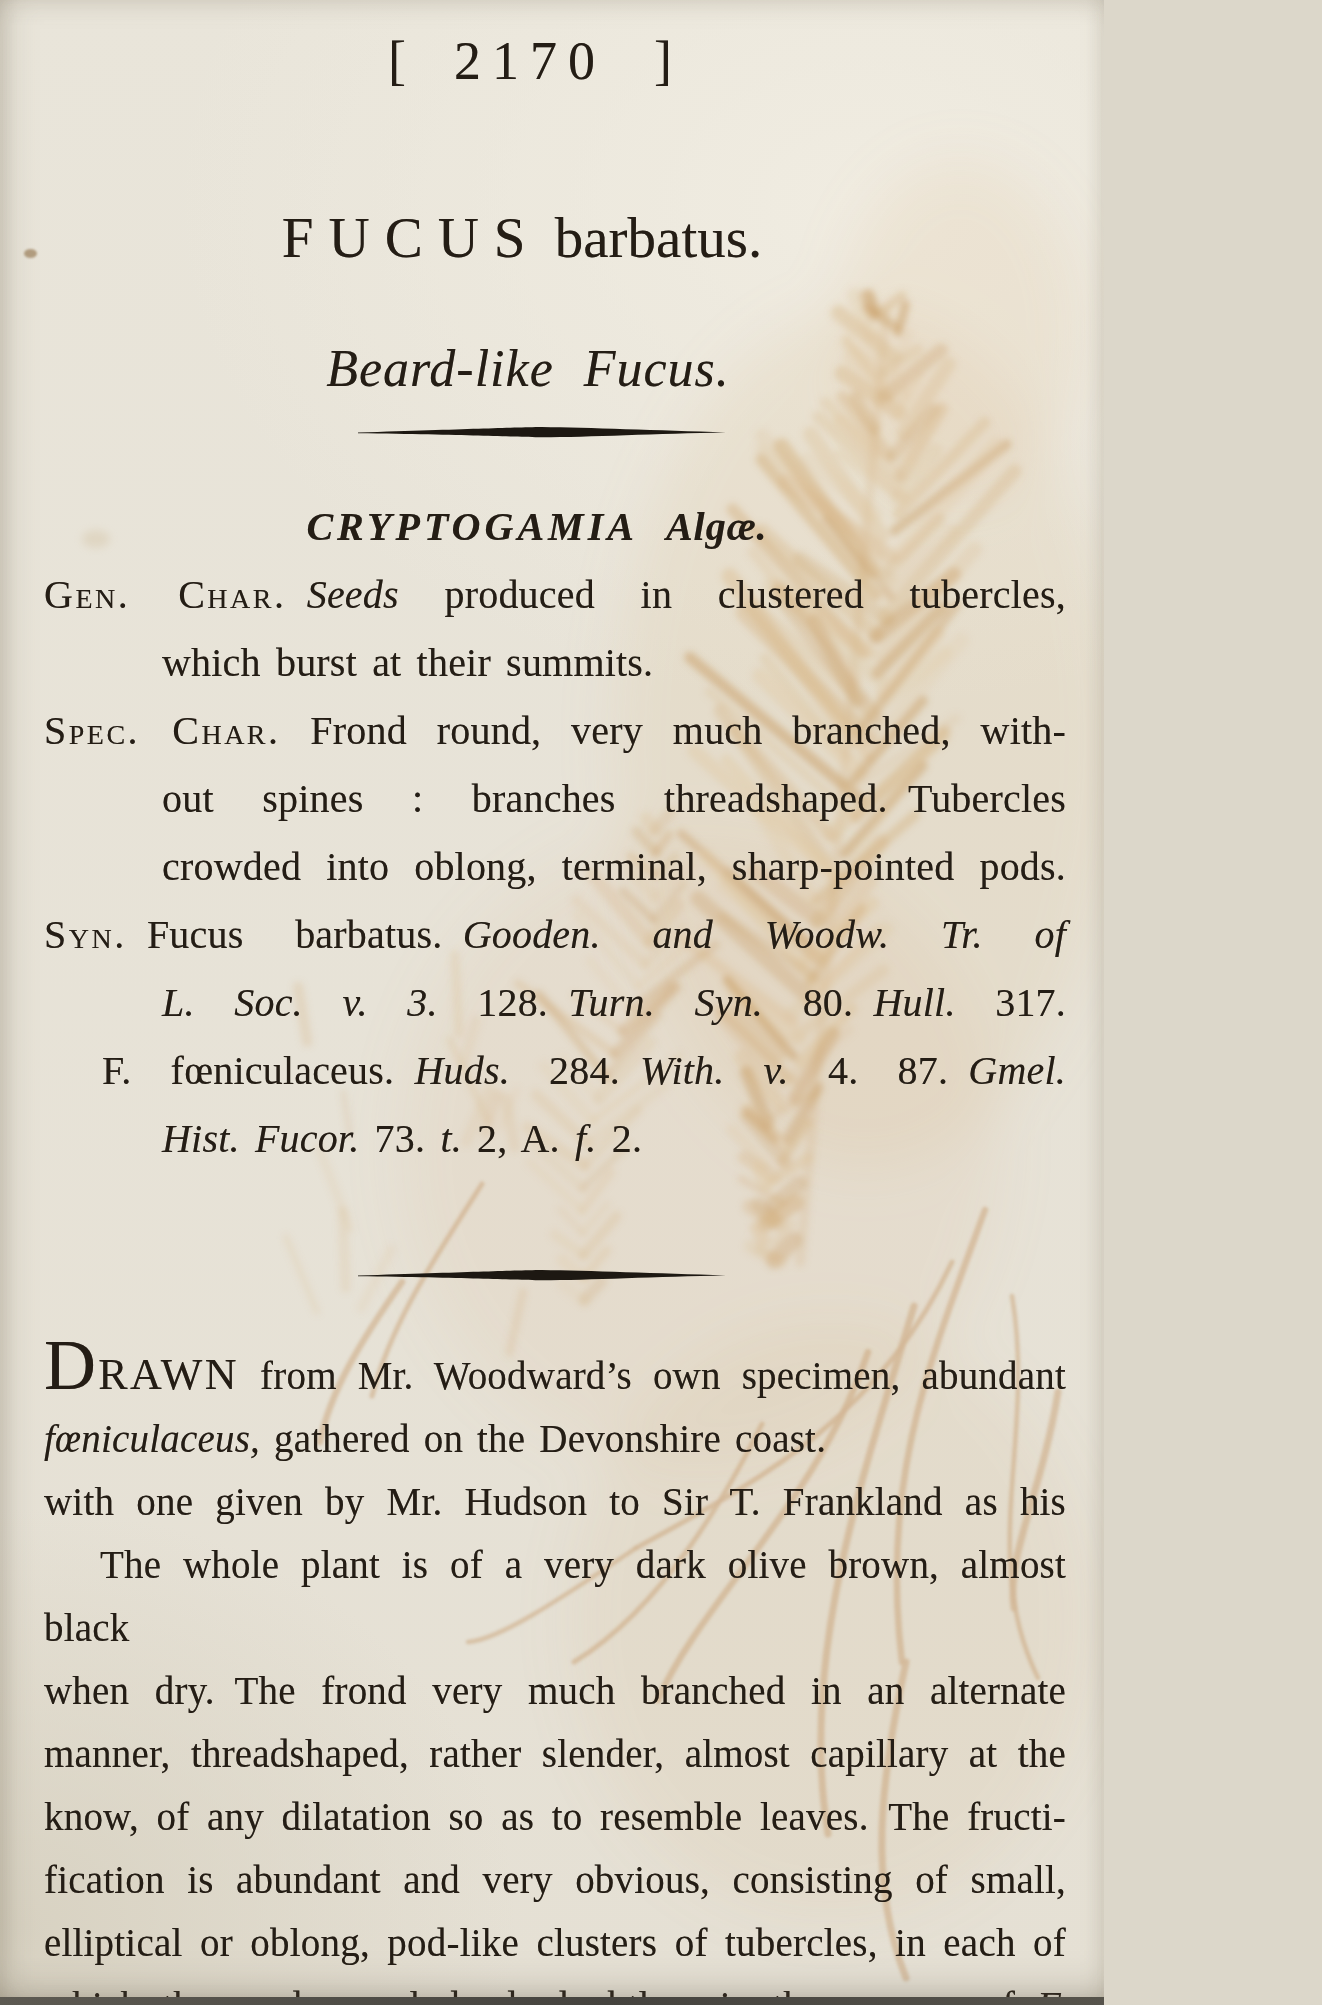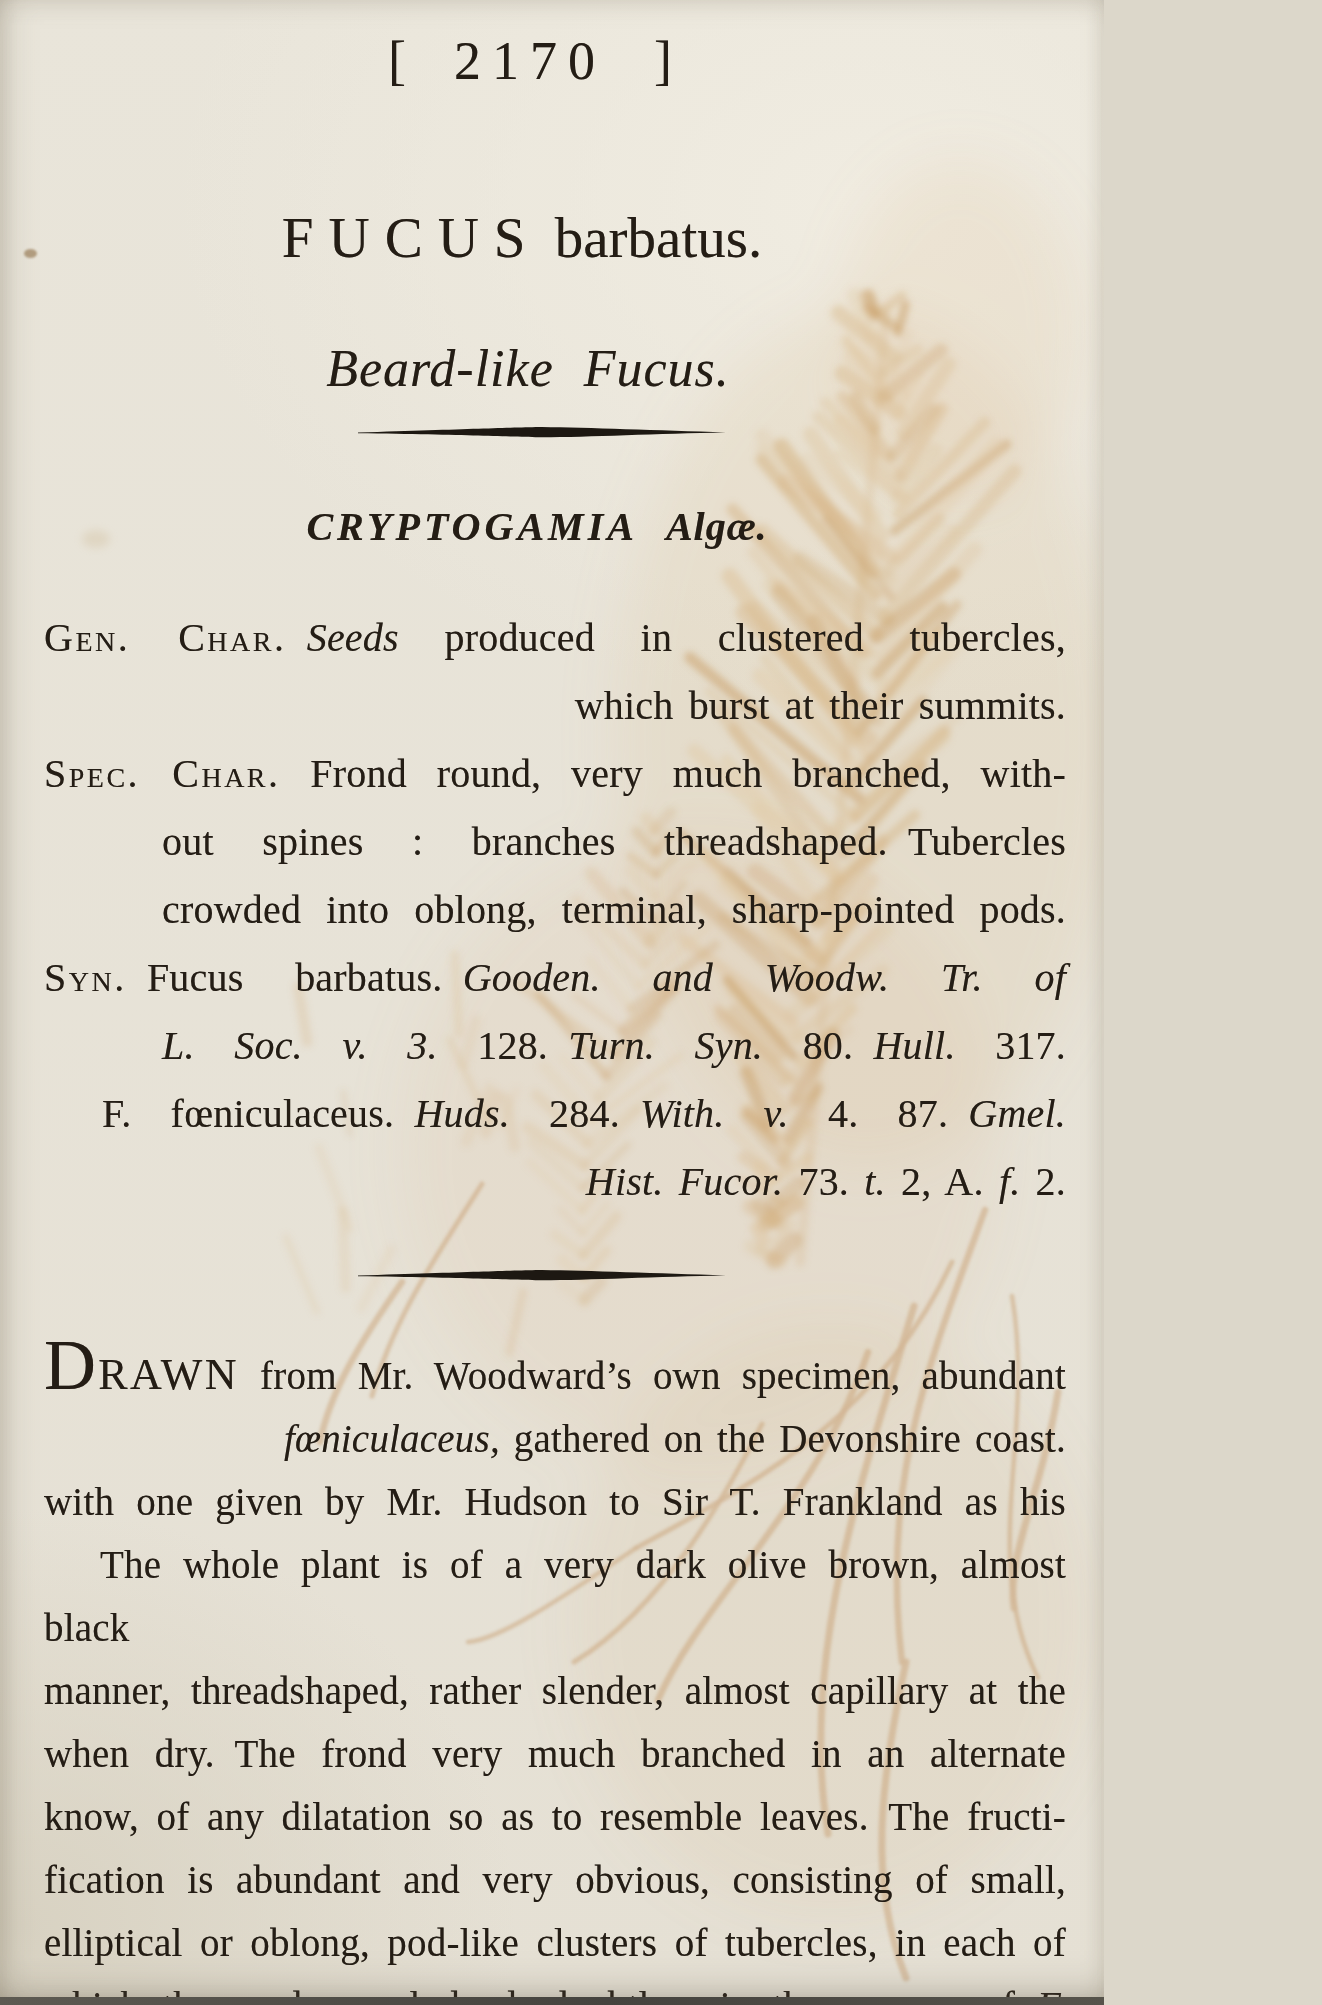--- a/index.html
+++ b/index.html
@@ -36,25 +36,25 @@
   .rule1{top:425px;}
   .rule2{top:1268px;}
   .rule svg{display:block;width:100%;height:100%;}
 
   .classification{position:absolute;top:497px;left:0;width:100%;margin:0;text-align:center;
     font-size:40px;font-weight:bold;font-style:italic;line-height:60px;z-index:2;
     transform:translateX(-15px);}
   .cls{letter-spacing:4px;}
   .ord{margin-left:28px;letter-spacing:1px;}
 
-  .char-block{position:absolute;top:604px;left:44px;right:38px;z-index:2;
+  .char-block{position:absolute;top:561px;left:44px;right:38px;z-index:2;
     font-size:40px;line-height:68px;word-spacing:5px;letter-spacing:.2px;}
   .body-block{position:absolute;top:1343px;left:44px;right:38px;z-index:2;
     font-size:39px;line-height:63px;word-spacing:4px;letter-spacing:.2px;}
-  .tline{margin:0;text-align:right;}
+  .tline{margin:0;text-align:left;}
   .just{text-align:justify;text-align-last:justify;}
   .ind1{padding-left:118px;}
   .ind2{padding-left:58px;}
   .pind{text-indent:56px;}
 
   .seg-i{font-style:italic;}
   .seg-sc{font-variant:small-caps;letter-spacing:2.5px;}
   .seg-dc{font-size:72px;line-height:0;margin-right:2px;}
   .seg-up{font-size:44px;letter-spacing:2.5px;}
 
@@ -322,22 +322,22 @@
     <svg viewBox="0 0 372 15" xmlns="http://www.w3.org/2000/svg">
       <path d="M2,7.6 C112,4.3 152,2.6 186,2.1 C232,2.7 302,5.5 370,7.4 C302,8.6 232,11.9 186,12.3 C152,11.8 112,9.8 2,8.3 Z" fill="#1d1812"></path>
     </svg>
   </div>
 
   <section class="body-block">
     <p class="tline just"><span class="seg-dc">D</span><span class="seg-up">RAWN</span><span> from Mr. Woodward’s own specimen, abundant</span></p>
     <p class="tline"><span class="seg-i">fœniculaceus,</span><span> gathered on the Devonshire coast.</span></p>
     <p class="tline just"><span>with one given by Mr. Hudson to Sir T. Frankland as his</span></p>
     <p class="tline pind just"><span>The whole plant is of a very dark olive brown, almost black</span></p>
+    <p class="tline just"><span>when dry. The frond very much branched in an alternate</span></p>
     <p class="tline just"><span>manner, threadshaped, rather slender, almost capillary at the</span></p>
-    <p class="tline just"><span>when dry. The frond very much branched in an alternate</span></p>
     <p class="tline just"><span>know, of any dilatation so as to resemble leaves. The fructi-</span></p>
     <p class="tline just"><span>fication is abundant and very obvious, consisting of small,</span></p>
     <p class="tline just"><span>elliptical or oblong, pod-like clusters of tubercles, in each of</span></p>
     <p class="tline just"><span>which the seeds are lodged, doubtless in the manner of </span><span class="seg-i">F. gra-</span></p>
   </section>
 
   <div class="vignette"></div>
   <div class="scan-strip"></div>
 </div>
 

